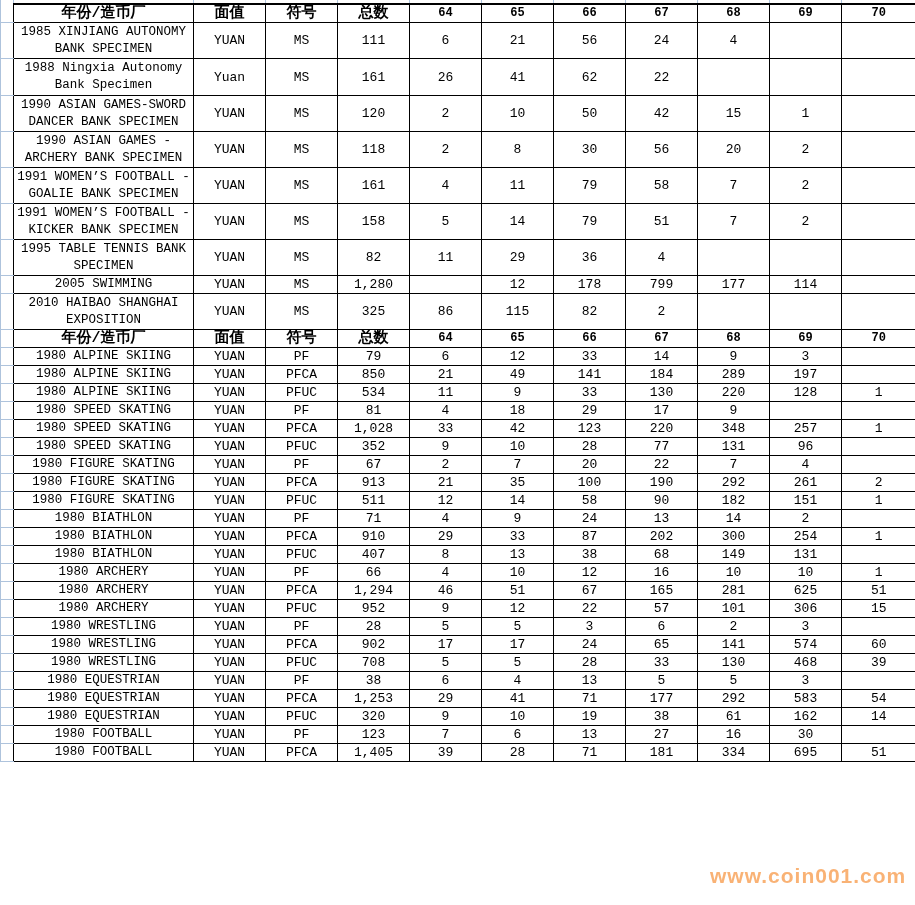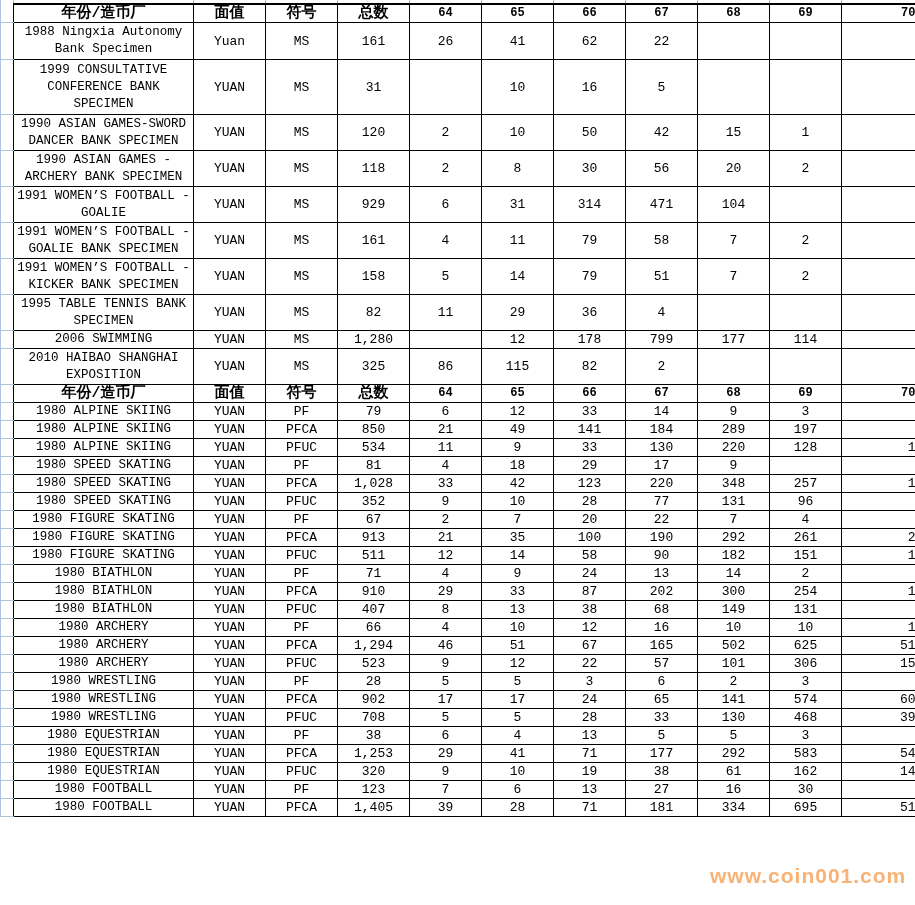--- a/index.html
+++ b/index.html
@@ -32,21 +32,21 @@
   table.pop td.gutter{
     border:0;
     border-left:1px solid #aec3dc;
     border-bottom:1px solid #aec3dc;
     border-right:1px solid #000;
     background:#fff;
   }
   table.pop tr.stub td{border:0;border-left:1px solid #aec3dc;border-right:1px solid #aec3dc;}
   table.pop tr.stub td.gutter{border-right:1px solid #aec3dc;border-bottom:0;}
   table.pop td.thick-top{border-top:2px solid #000;}
-  table.pop td.no-right{border-right:0;text-align:right;}
+  table.pop td.no-right{border-right:0;}
   .watermark{
     position:absolute;
     left:710px;top:864px;
     width:200px;
     font-family:"Liberation Sans","DejaVu Sans",sans-serif;
     font-weight:bold;
     font-size:21px;
     letter-spacing:1px;
     pointer-events:none;
   }
@@ -92,48 +92,48 @@
           <td class="hdr thick-top">符号</td>
           <td class="hdr thick-top">总数</td>
           <td class="hdr-num thick-top">64</td>
           <td class="hdr-num thick-top">65</td>
           <td class="hdr-num thick-top">66</td>
           <td class="hdr-num thick-top">67</td>
           <td class="hdr-num thick-top">68</td>
           <td class="hdr-num thick-top">69</td>
           <td class="hdr-num thick-top no-right">70</td>
         </tr>
+        <tr style="height: 36px;">
+          <td class="gutter"></td>
+          <td class="name">1985 XINJIANG AUTONOMY BANK SPECIMEN</td>
+          <td>YUAN</td>
+          <td>MS</td>
+          <td>111</td>
+          <td>6</td>
+          <td>21</td>
+          <td>56</td>
+          <td>24</td>
+          <td>4</td>
+          <td></td>
+          <td class="no-right"></td>
+        </tr>
         <tr style="height: 37px;">
           <td class="gutter"></td>
           <td class="name">1988 Ningxia Autonomy Bank Specimen</td>
           <td>Yuan</td>
           <td>MS</td>
           <td>161</td>
           <td>26</td>
           <td>41</td>
           <td>62</td>
           <td>22</td>
           <td></td>
           <td></td>
           <td class="no-right"></td>
         </tr>
-        <tr style="height: 55px;">
-          <td class="gutter"></td>
-          <td class="name">1999 CONSULTATIVE CONFERENCE BANK SPECIMEN</td>
-          <td>YUAN</td>
-          <td>MS</td>
-          <td>31</td>
-          <td></td>
-          <td>10</td>
-          <td>16</td>
-          <td>5</td>
-          <td></td>
-          <td></td>
-          <td class="no-right"></td>
-        </tr>
         <tr style="height: 36px;">
           <td class="gutter"></td>
           <td class="name">1990 ASIAN GAMES-SWORD DANCER BANK SPECIMEN</td>
           <td>YUAN</td>
           <td>MS</td>
           <td>120</td>
           <td>2</td>
           <td>10</td>
           <td>50</td>
           <td>42</td>
@@ -150,34 +150,20 @@
           <td>2</td>
           <td>8</td>
           <td>30</td>
           <td>56</td>
           <td>20</td>
           <td>2</td>
           <td class="no-right"></td>
         </tr>
         <tr style="height: 36px;">
           <td class="gutter"></td>
-          <td class="name">1991 WOMEN’S FOOTBALL - GOALIE</td>
-          <td>YUAN</td>
-          <td>MS</td>
-          <td>929</td>
-          <td>6</td>
-          <td>31</td>
-          <td>314</td>
-          <td>471</td>
-          <td>104</td>
-          <td></td>
-          <td class="no-right"></td>
-        </tr>
-        <tr style="height: 36px;">
-          <td class="gutter"></td>
           <td class="name">1991 WOMEN’S FOOTBALL - GOALIE BANK SPECIMEN</td>
           <td>YUAN</td>
           <td>MS</td>
           <td>161</td>
           <td>4</td>
           <td>11</td>
           <td>79</td>
           <td>58</td>
           <td>7</td>
           <td>2</td>
@@ -206,21 +192,21 @@
           <td>11</td>
           <td>29</td>
           <td>36</td>
           <td>4</td>
           <td></td>
           <td></td>
           <td class="no-right"></td>
         </tr>
         <tr style="height: 18px;">
           <td class="gutter"></td>
-          <td class="name">2006 SWIMMING</td>
+          <td class="name">2005 SWIMMING</td>
           <td>YUAN</td>
           <td>MS</td>
           <td>1,280</td>
           <td></td>
           <td>12</td>
           <td>178</td>
           <td>799</td>
           <td>177</td>
           <td>114</td>
           <td class="no-right"></td>
@@ -438,30 +424,30 @@
         <tr style="height: 18px;">
           <td class="gutter"></td>
           <td class="name">1980 ARCHERY</td>
           <td>YUAN</td>
           <td>PFCA</td>
           <td>1,294</td>
           <td>46</td>
           <td>51</td>
           <td>67</td>
           <td>165</td>
-          <td>502</td>
+          <td>281</td>
           <td>625</td>
           <td class="no-right">51</td>
         </tr>
         <tr style="height: 18px;">
           <td class="gutter"></td>
           <td class="name">1980 ARCHERY</td>
           <td>YUAN</td>
           <td>PFUC</td>
-          <td>523</td>
+          <td>952</td>
           <td>9</td>
           <td>12</td>
           <td>22</td>
           <td>57</td>
           <td>101</td>
           <td>306</td>
           <td class="no-right">15</td>
         </tr>
         <tr style="height: 18px;">
           <td class="gutter"></td>

